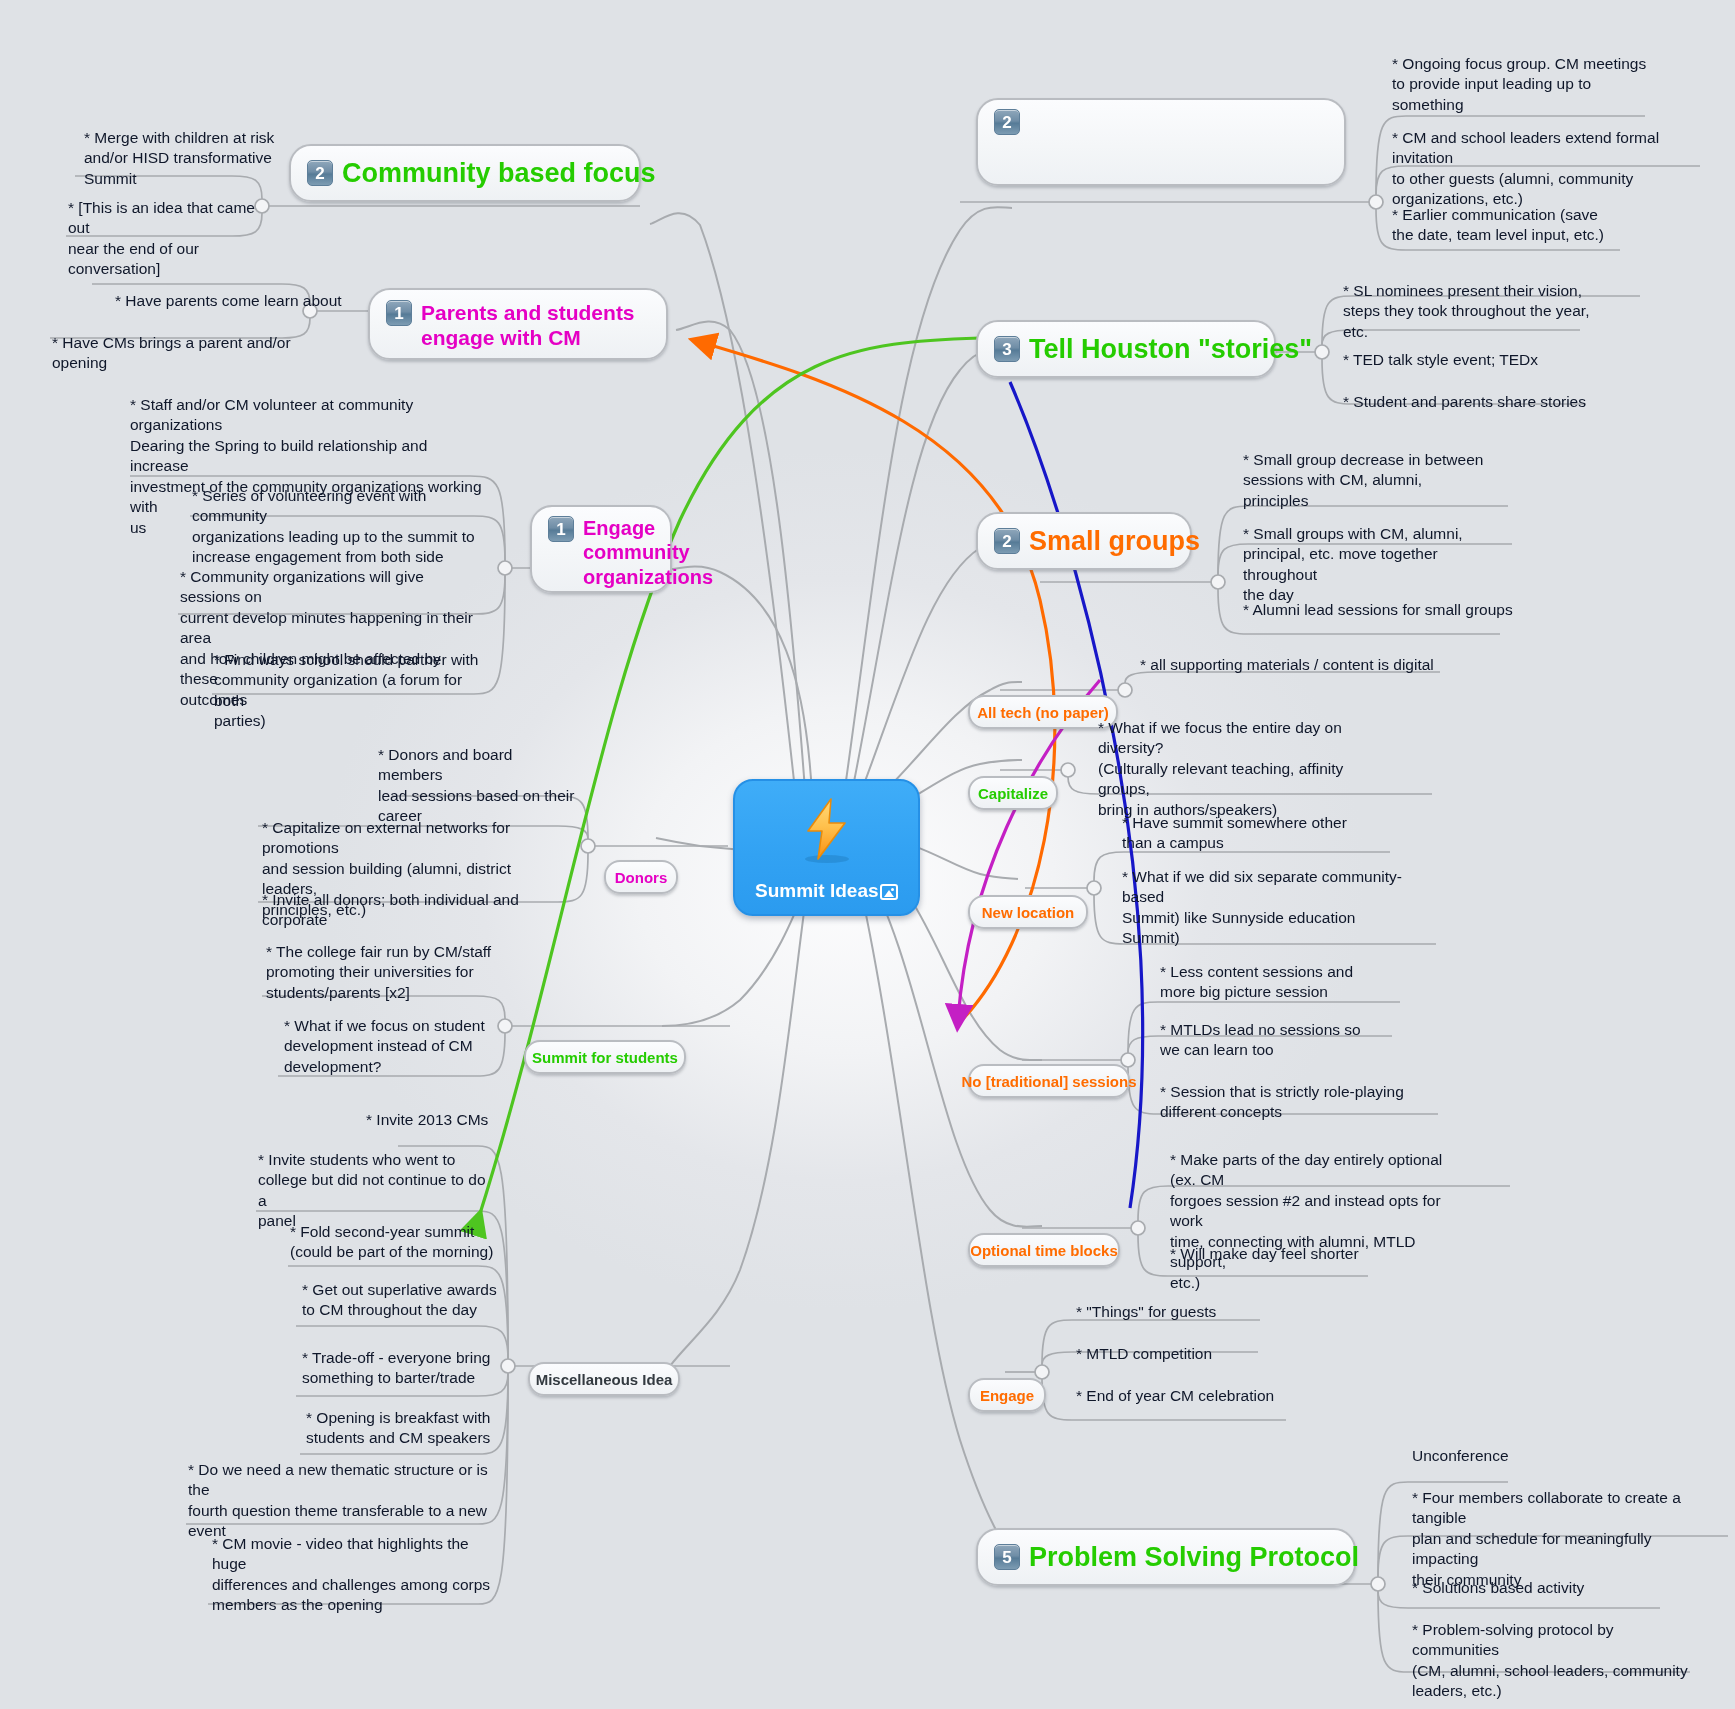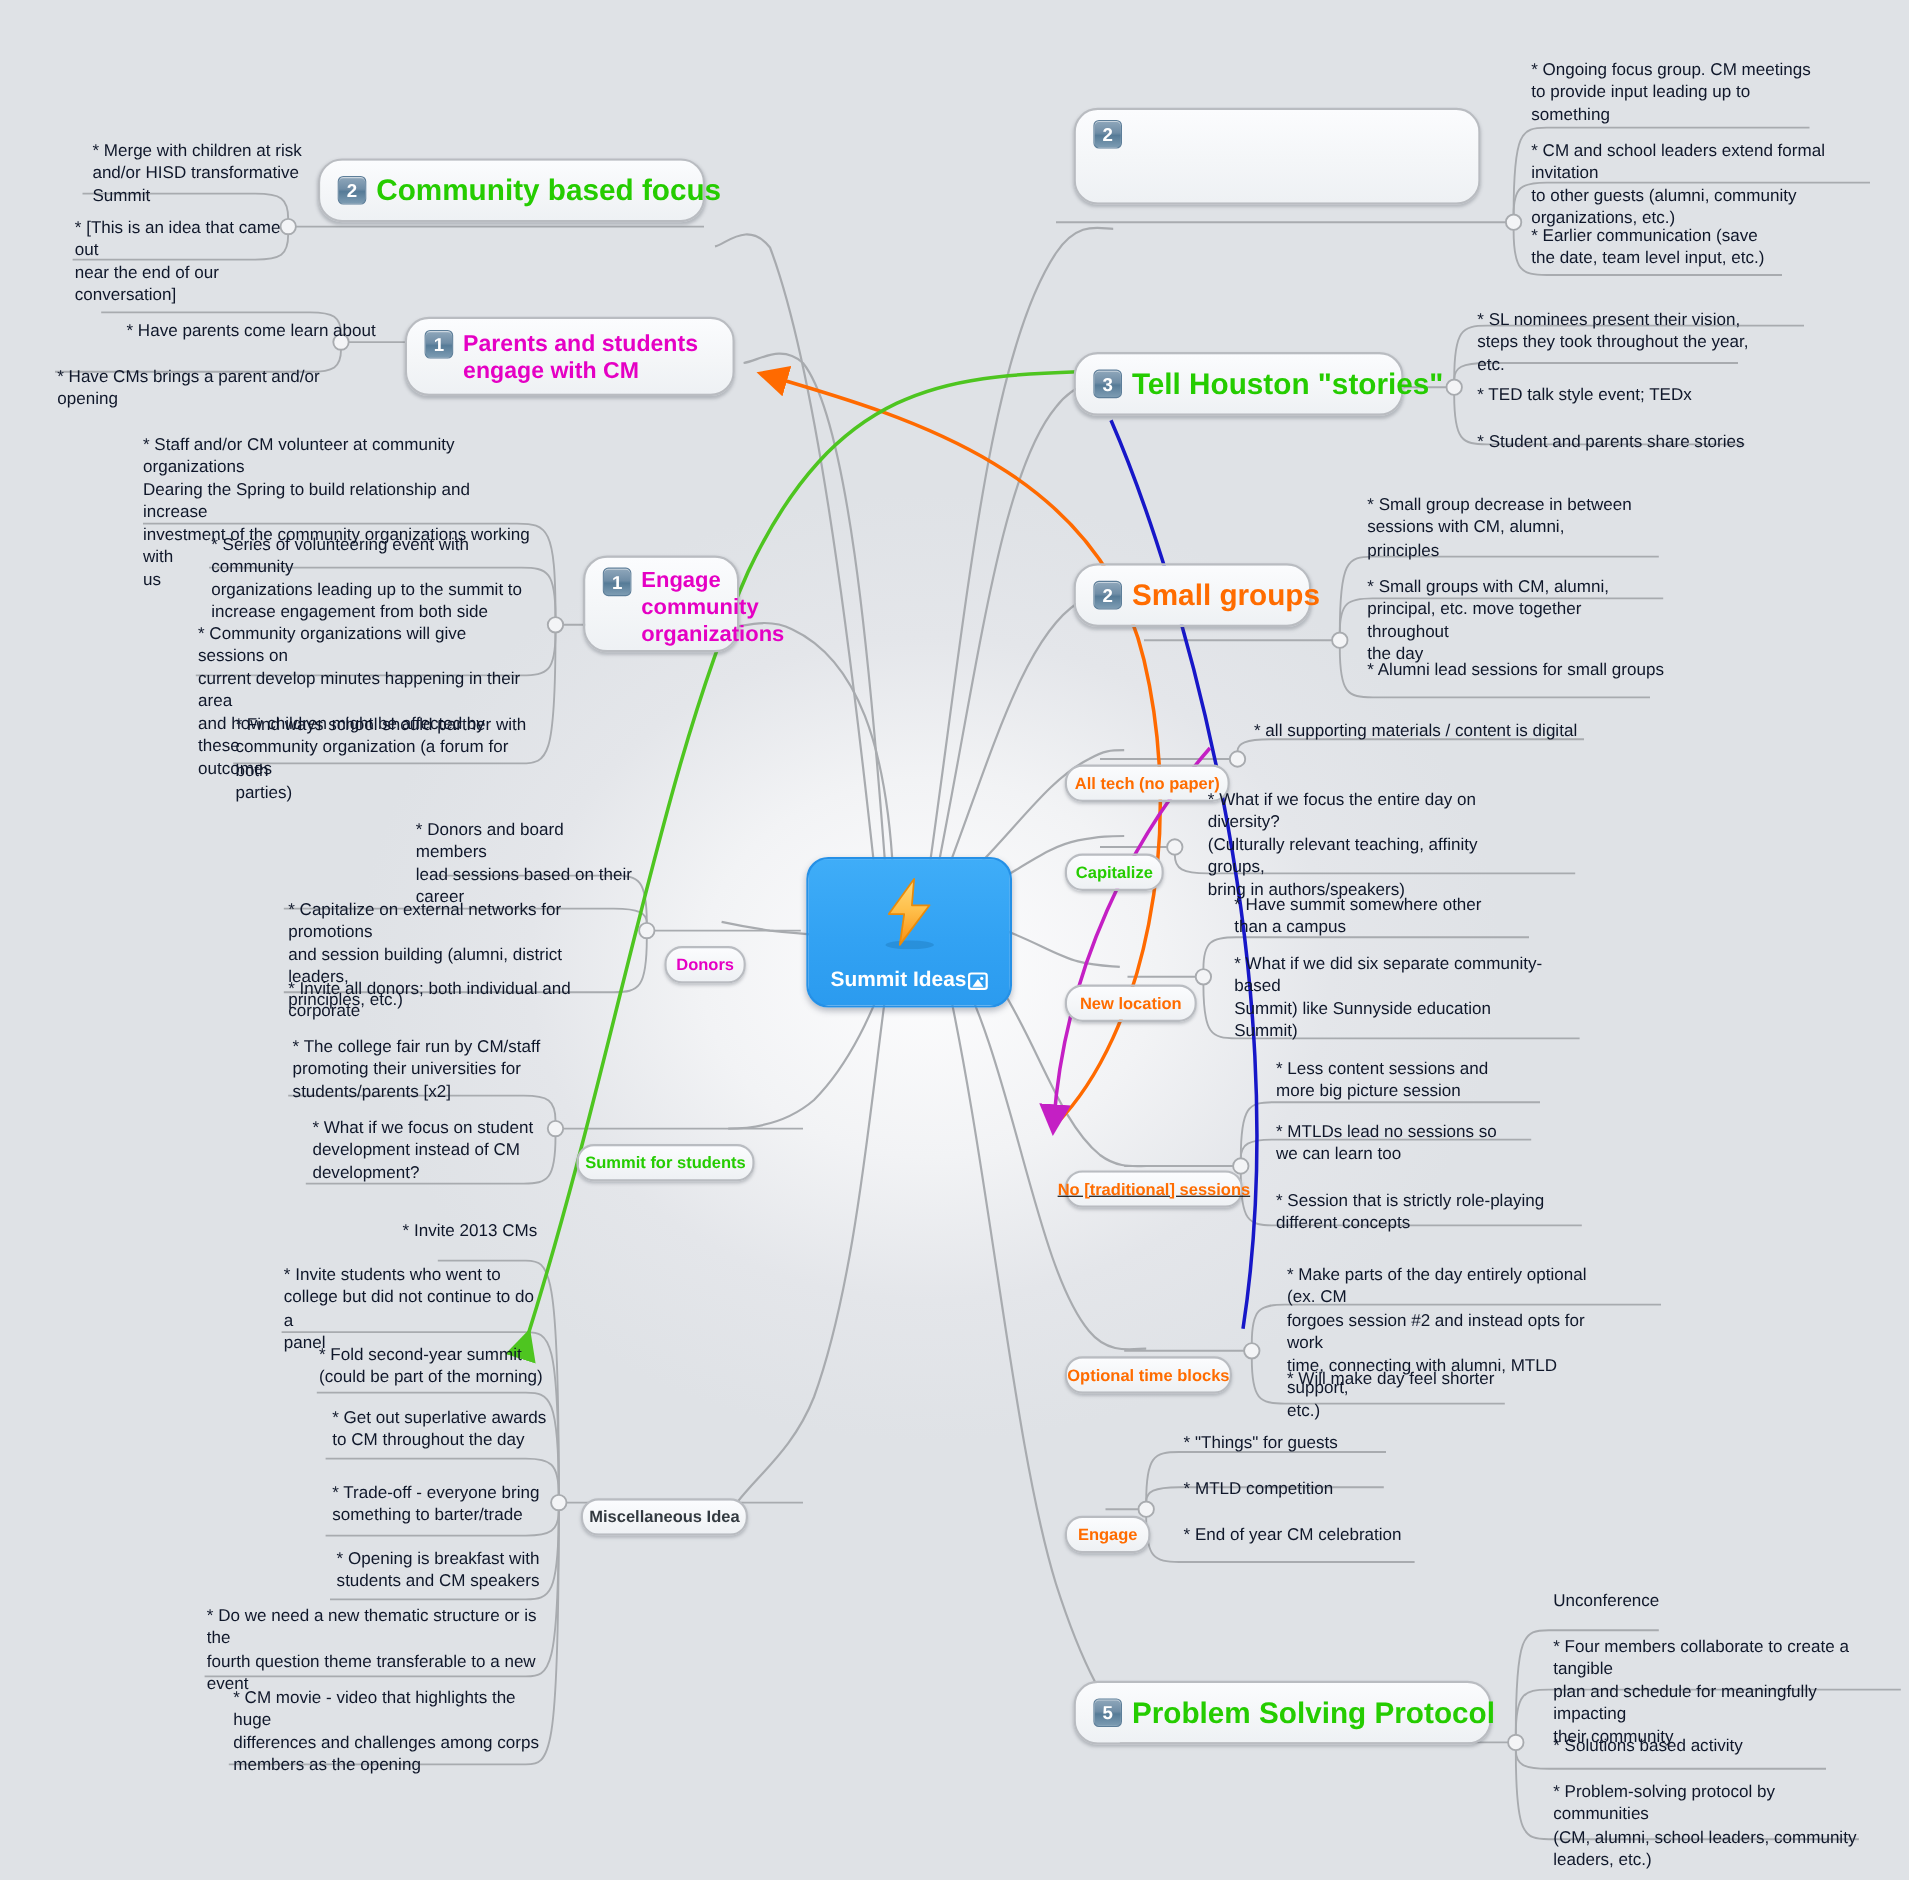--- a/index.html
+++ b/index.html
@@ -364,21 +364,21 @@
 
 <div class="node lvl3" style="left:968px; top:855px; width:120px; height:34px; justify-content:center;">
   <span class="ttl c-orange" style="font-size:15px;">New location</span>
 </div>
 <div class="leaf" style="left:1122px; top:813px; width:230px;">* Have summit somewhere other
 than a campus</div>
 <div class="leaf" style="left:1122px; top:867px; width:300px;">* What if we did six separate community-based
 Summit) like Sunnyside education
 Summit)</div>
 
-<div class="node lvl3" style="left:968px; top:1024px; width:162px; height:34px; justify-content:center;text-decoration:underline;">
+<div class="node lvl3" style="left:968px; top:1024px; width:162px; height:34px; justify-content:center;">
   <span class="ttl c-orange" style="font-size:15px;">No [traditional] sessions</span>
 </div>
 <div class="leaf" style="left:1160px; top:962px; width:230px;">* Less content sessions and
 more big picture session</div>
 <div class="leaf" style="left:1160px; top:1020px; width:230px;">* MTLDs lead no sessions so
 we can learn too</div>
 <div class="leaf" style="left:1160px; top:1082px; width:270px;">* Session that is strictly role-playing
 different concepts</div>
 
 <div class="node lvl3" style="left:968px; top:1193px; width:152px; height:34px; justify-content:center;">

